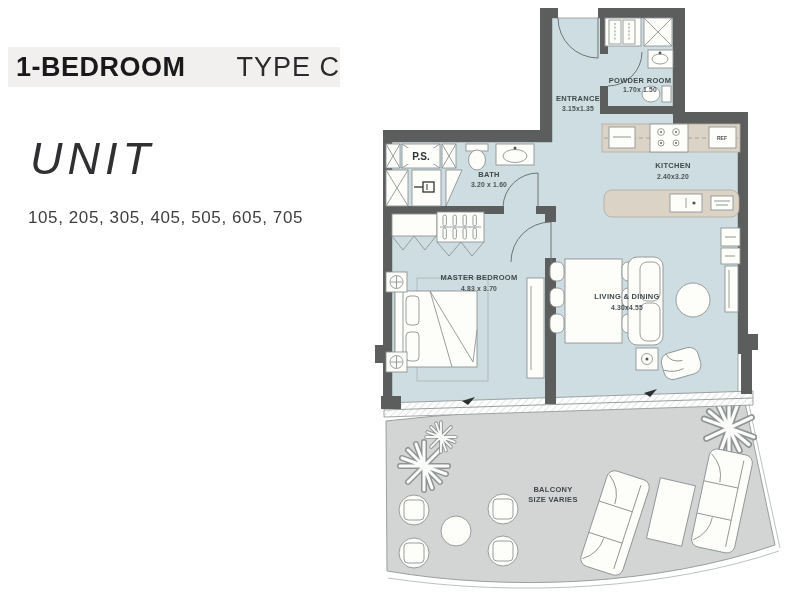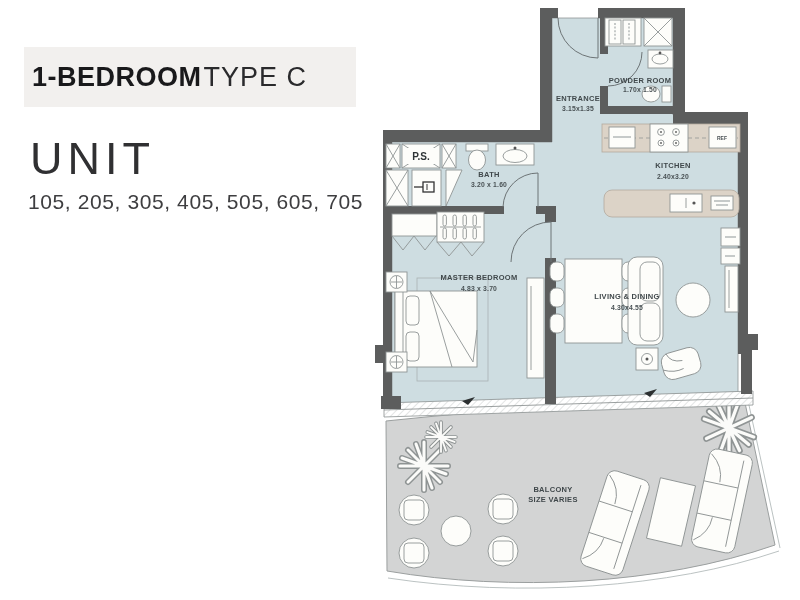--- a/index.html
+++ b/index.html
@@ -1,27 +1,27 @@
 <!DOCTYPE html>
 <html><head>
 <meta charset="utf-8">
 <style>
   html,body{margin:0;padding:0;}
   .page{position:relative;width:800px;height:600px;background:#ffffff;overflow:hidden;
         font-family:"Liberation Sans", sans-serif;}
   .plan-svg{position:absolute;left:0;top:0;}
 
   
-  .title-strip{position:absolute;left:24px;top:47px;width:332px;height:60px;background:#f2f0ee;
-               display:flex;align-items:center;padding-left:8px;box-sizing:border-box;}
+  .title-strip{position:absolute;left:8px;top:47px;width:332px;height:40px;background:#f2f0ee;
+               display:flex;align-items:center;padding-left:8px;box-sizing:border-box;justify-content:space-between;}
   .title-strip .b{font-size:27px;font-weight:700;color:#19191b;letter-spacing:.5px;}
   .title-strip .r{font-size:27px;font-weight:400;color:#2a2a2c;margin-left:2px;letter-spacing:1px;}
   .unit-heading{position:absolute;left:30px;top:133px;font-size:45px;font-weight:400;
-                color:#303032;letter-spacing:5px;}
-  .unit-numbers{position:absolute;left:28px;top:190px;font-size:21px;color:#3e3e40;letter-spacing:.6px;}
+                color:#303032;letter-spacing:5px;font-style:italic;}
+  .unit-numbers{position:absolute;left:28px;top:208px;font-size:17px;color:#3e3e40;letter-spacing:.6px;}
 
   
   .wall{fill:#5c5d5d;stroke:none;}
   .floor{fill:#cedde1;stroke:#8f9494;stroke-width:.8;}
   .balc{fill:#d3d4d4;stroke:#9b9f9f;stroke-width:1;}
   .counter{fill:#dcd3c7;stroke:#b3aa9e;stroke-width:.8;}
   .f{fill:#fdfdfa;stroke:#8f9494;stroke-width:.9;}
   .ln{fill:none;stroke:#8f9494;stroke-width:.9;}
   .lnl{fill:none;stroke:#aab2b3;stroke-width:.8;}
   .arc{fill:none;stroke:#6d7476;stroke-width:1;}

